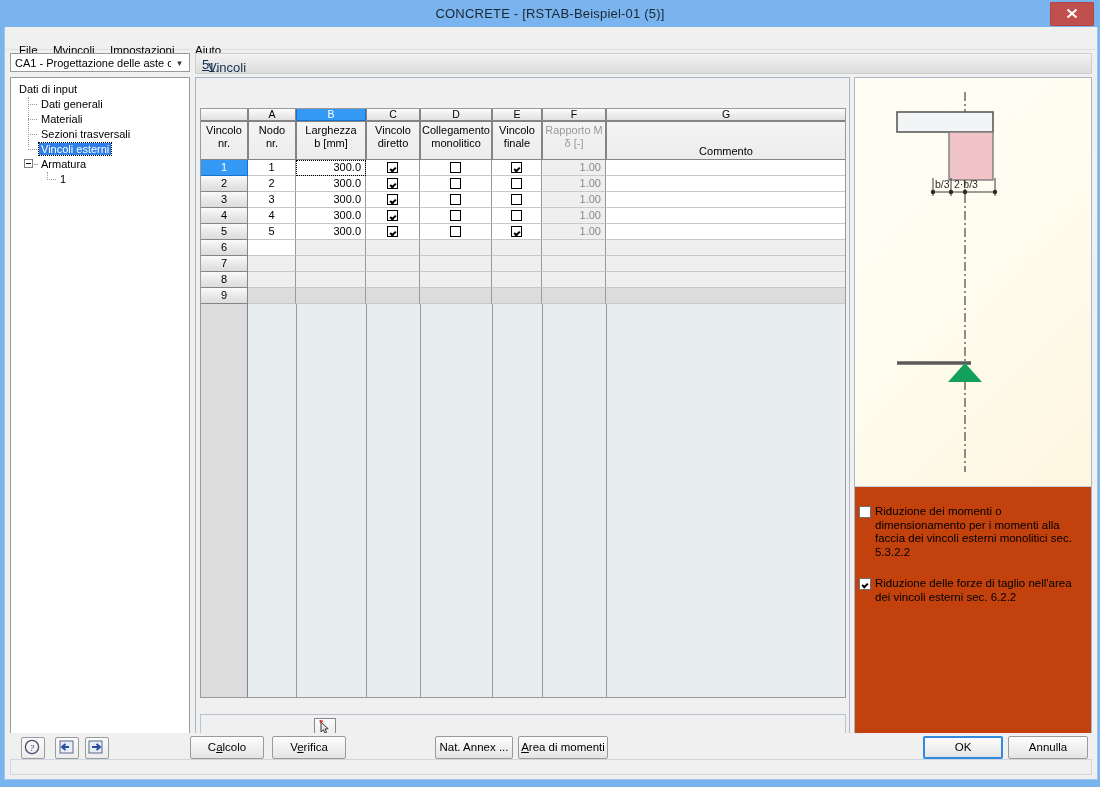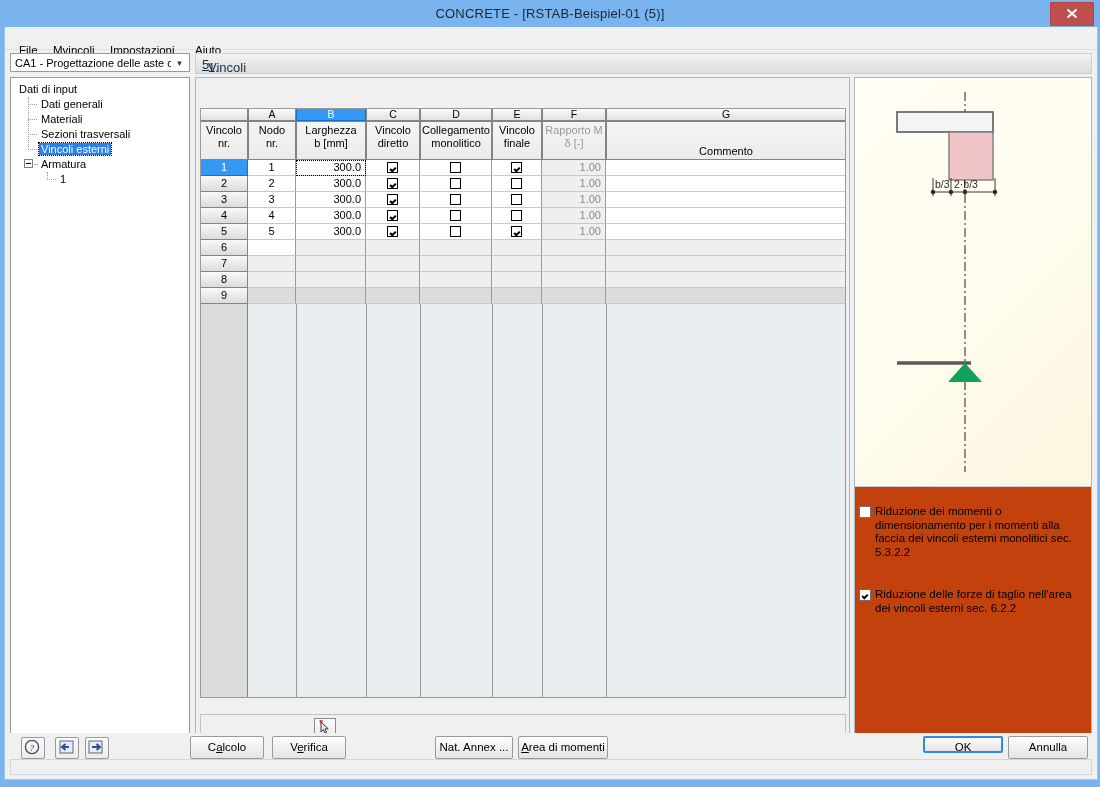--- a/index.html
+++ b/index.html
@@ -420,21 +420,21 @@
         </svg>
         <div style="position:absolute;left:80px;top:100px;font-size:10.5px;color:#2a2a2a;">b/3</div>
         <div style="position:absolute;left:99px;top:100px;font-size:10.5px;color:#2a2a2a;">2·b/3</div>
       </div>
 
       <div class="optlist">
         <div class="optrow" style="margin-top:18px">
           <span class="optbox"></span>
           <span class="optlabel">Riduzione dei momenti o dimensionamento per i momenti alla faccia dei vincoli esterni monolitici sec. 5.3.2.2</span>
         </div>
-        <div class="optrow" style="margin-top:29px">
+        <div class="optrow" style="margin-top:18px">
           <span class="optbox on"></span>
           <span class="optlabel">Riduzione delle forze di taglio nell'area dei vincoli esterni sec. 6.2.2</span>
         </div>
       </div>
     </div>
 
     <div class="bottombar">
       <div class="iconbtn" style="left:16px;top:4px;">
         <svg width="20" height="18" viewBox="0 0 20 18">
           <circle cx="10" cy="9" r="6.6" fill="none" stroke="#4a4a6a" stroke-width="1.3"></circle>
@@ -459,21 +459,21 @@
       </div>
       <div class="btn" style="left:267px;top:3px;width:74px;height:23px;line-height:21px;">
         <span>V</span><u>e</u><span>rifica</span>
       </div>
       <div class="btn" style="left:430px;top:3px;width:78px;height:23px;line-height:21px;">
         <span>Nat. Annex ...</span>
       </div>
       <div class="btn" style="left:513px;top:3px;width:90px;height:23px;line-height:21px;">
         <u>A</u><span>rea di momenti</span>
       </div>
-      <div class="btn focus" style="left:918px;top:3px;width:80px;height:17px;line-height:19px;">
+      <div class="btn focus" style="left:918px;top:3px;width:80px;height:23px;line-height:19px;">
         <span>OK</span>
       </div>
       <div class="btn" style="left:1003px;top:3px;width:80px;height:23px;line-height:21px;">
         <span>Annulla</span>
       </div>
 
       <div class="statusstrip"></div>
     </div>
 
   </div>

